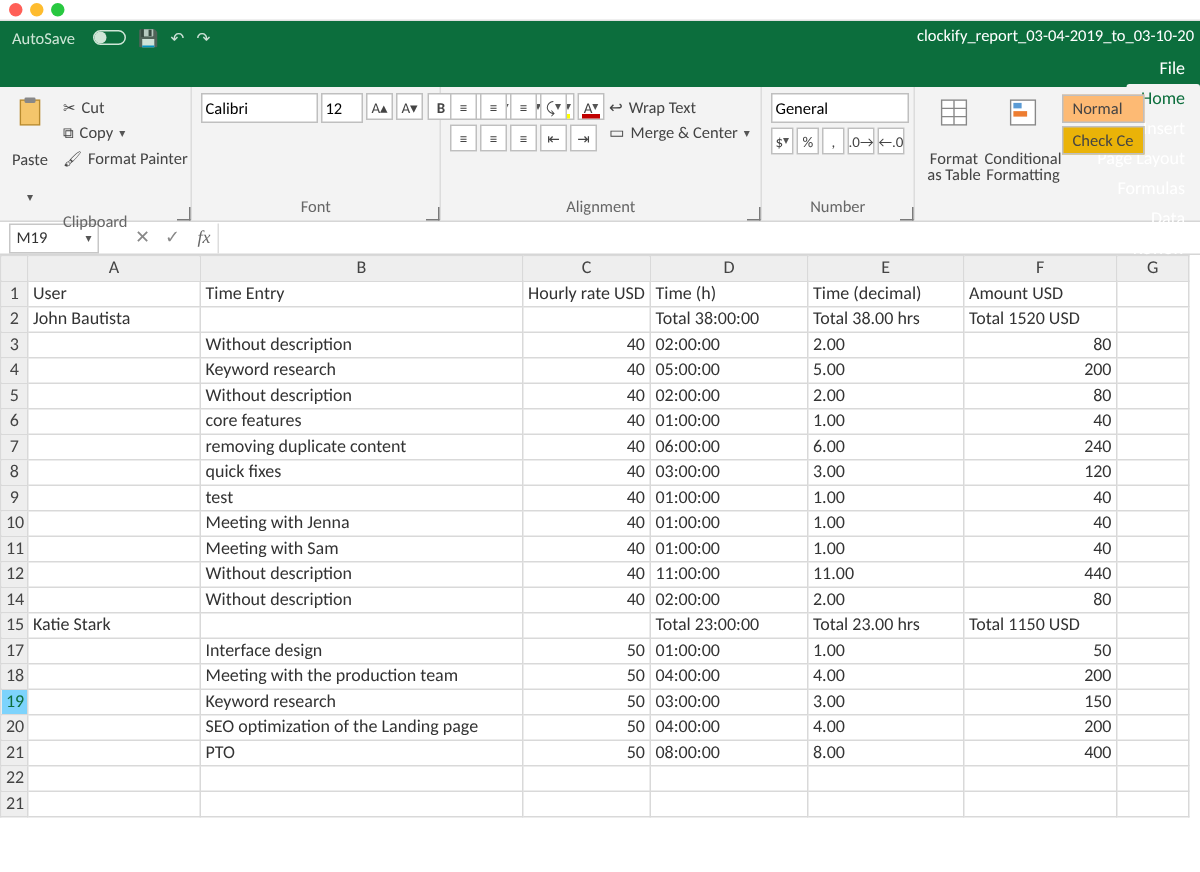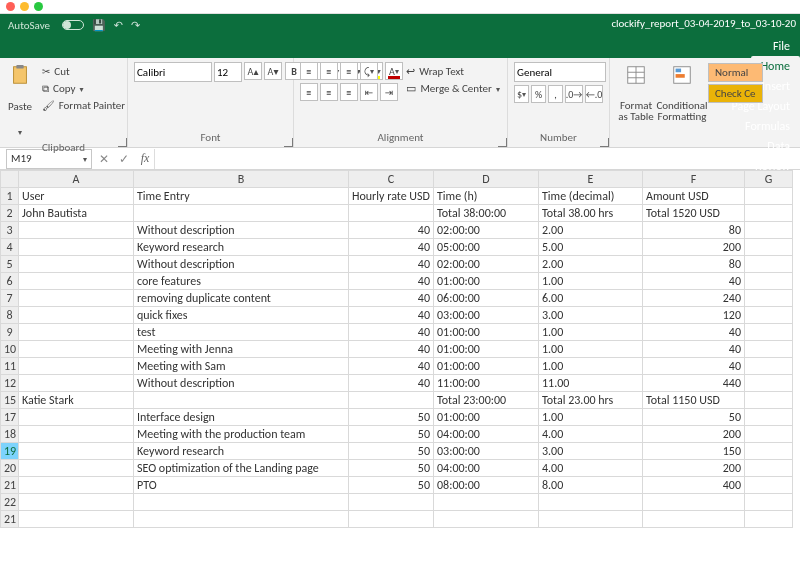--- a/index.html
+++ b/index.html
@@ -31,21 +31,21 @@
   .small-row{display:flex;flex-direction:column;gap:2px;padding-top:2px;}
   .small-row div{display:flex;align-items:center;gap:4px;cursor:pointer;white-space:nowrap;padding:1px 2px;}
   .sel{border:1px solid #bfbfbf;background:#fff;height:20px;font-size:11px;padding:0 2px;}
   .sq{width:18px;height:18px;border:1px solid #bfbfbf;display:flex;align-items:center;justify-content:center;background:#fff;cursor:pointer;font-size:10px;}
   .dropdown-arrow{font-size:8px;color:#555}
   .corner{position:relative;}
   .corner::after{content:"";position:absolute;right:0;bottom:0;width:8px;height:8px;border-right:1px solid #7a7a7a;border-bottom:1px solid #7a7a7a}
   .style-cell{border:1px solid #bfbfbf;padding:2px 6px;font-size:11px;background:#fdba74;margin:1px 0;white-space:nowrap}
   
   .fbar{height:22px;border-bottom:1px solid #d6d6d6;display:flex;align-items:center;background:#fff;}
-  .namebox{width:86px;height:20px;border:1px solid #c7c7c7;margin:0 2px 0 6px;display:flex;align-items:center;padding:0 4px;font-size:11px;justify-content:space-between}
+  .namebox{width:60px;height:20px;border:1px solid #c7c7c7;margin:0 19px 0 6px;display:flex;align-items:center;padding:0 4px;font-size:11px;justify-content:space-between}
   .fxbtn{width:20px;height:20px;display:flex;align-items:center;justify-content:center;color:#888;cursor:pointer;font-size:12px}
   .fxlabel{font-style:italic;font-family:"Cambria Math",serif;color:#666;margin-left:2px}
   
   .grid{height:calc(581px - 14px - 22px - 22px - 90px - 22px);overflow:auto;position:relative;background:#fff;}
   table{border-collapse:collapse;table-layout:fixed;width:790px;}
   th,td{border:1px solid #d9d9d9;height:17px;font-size:12px;padding:0 3px;white-space:nowrap;overflow:hidden;font-weight:normal;}
   th{background:#eee;color:#444;text-align:center;position:sticky;top:0;}
   .rowhdr{background:#eee;text-align:center;color:#444;width:18px;position:sticky;left:0;}
   .sel-row .rowhdr{background:#7dd3fc;color:#0c6e3d;}
   .sel-row td{background:#fff;}
@@ -368,20 +368,30 @@
           <td class="rowhdr">12</td>
           <td class="cA text"></td>
           <td class="cB text">Without description</td>
           <td class="cC num">40</td>
           <td class="cD text">11:00:00</td>
           <td class="cE text">11.00</td>
           <td class="cF num">440</td>
           <td class="cG text"></td>
         </tr>
         <tr class="">
+          <td class="rowhdr">14</td>
+          <td class="cA text"></td>
+          <td class="cB text">Without description</td>
+          <td class="cC num">40</td>
+          <td class="cD text">02:00:00</td>
+          <td class="cE text">2.00</td>
+          <td class="cF num">80</td>
+          <td class="cG text"></td>
+        </tr>
+        <tr class="">
           <td class="rowhdr">15</td>
           <td class="cA text">Katie Stark</td>
           <td class="cB text"></td>
           <td class="cC text"></td>
           <td class="cD text">Total 23:00:00</td>
           <td class="cE text">Total 23.00 hrs</td>
           <td class="cF text">Total  1150 USD</td>
           <td class="cG text"></td>
         </tr>
         <tr class="">

